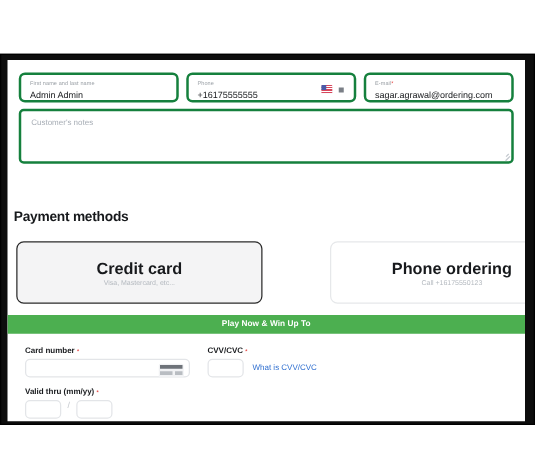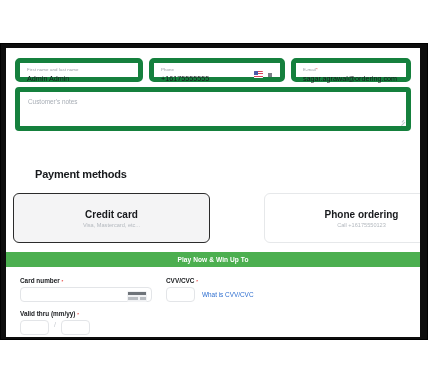--- a/index.html
+++ b/index.html
@@ -31,21 +31,21 @@
     height: 289px;
     background: #ffffff;
     overflow: hidden;
   }
 
   
   .field {
     position: absolute;
     box-sizing: border-box;
     background: #ffffff;
-    border: 5px solid #15803d;
+    border: 2px solid #15803d;
     border-radius: 5px;
   }
   .field-label {
     position: absolute;
     left: 7px;
     top: 4px;
     font-size: 4.4px;
     color: #9aa0a6;
     letter-spacing: .02em;
     white-space: nowrap;
@@ -137,21 +137,20 @@
 
   
   #payment-heading {
     position: absolute;
     left: 5px;
     top: 120px;
     font-size: 11px;
     font-weight: bold;
     color: #17191c;
     letter-spacing: -0.2px;
-    margin-left: 24px;
   }
   .pay-card {
     position: absolute;
     top: 145px;
     height: 50px;
     box-sizing: border-box;
     border-radius: 6px;
     display: flex;
     flex-direction: column;
     align-items: center;
@@ -164,21 +163,21 @@
     border: 1.4px solid #2b2b2b;
   }
   #pay-phone {
     left: 213px;
     width: 195px;
     background: #ffffff;
     border: 1px solid #e6e8ea;
     margin-left: 45px;
   }
   .pay-title {
-    font-size: 10px;
+    font-size: 13px;
     font-weight: bold;
     color: #17191c;
   }
   .pay-sub {
     margin-top: 2px;
     font-size: 5.6px;
     color: #b4b9bf;
   }
 
   

